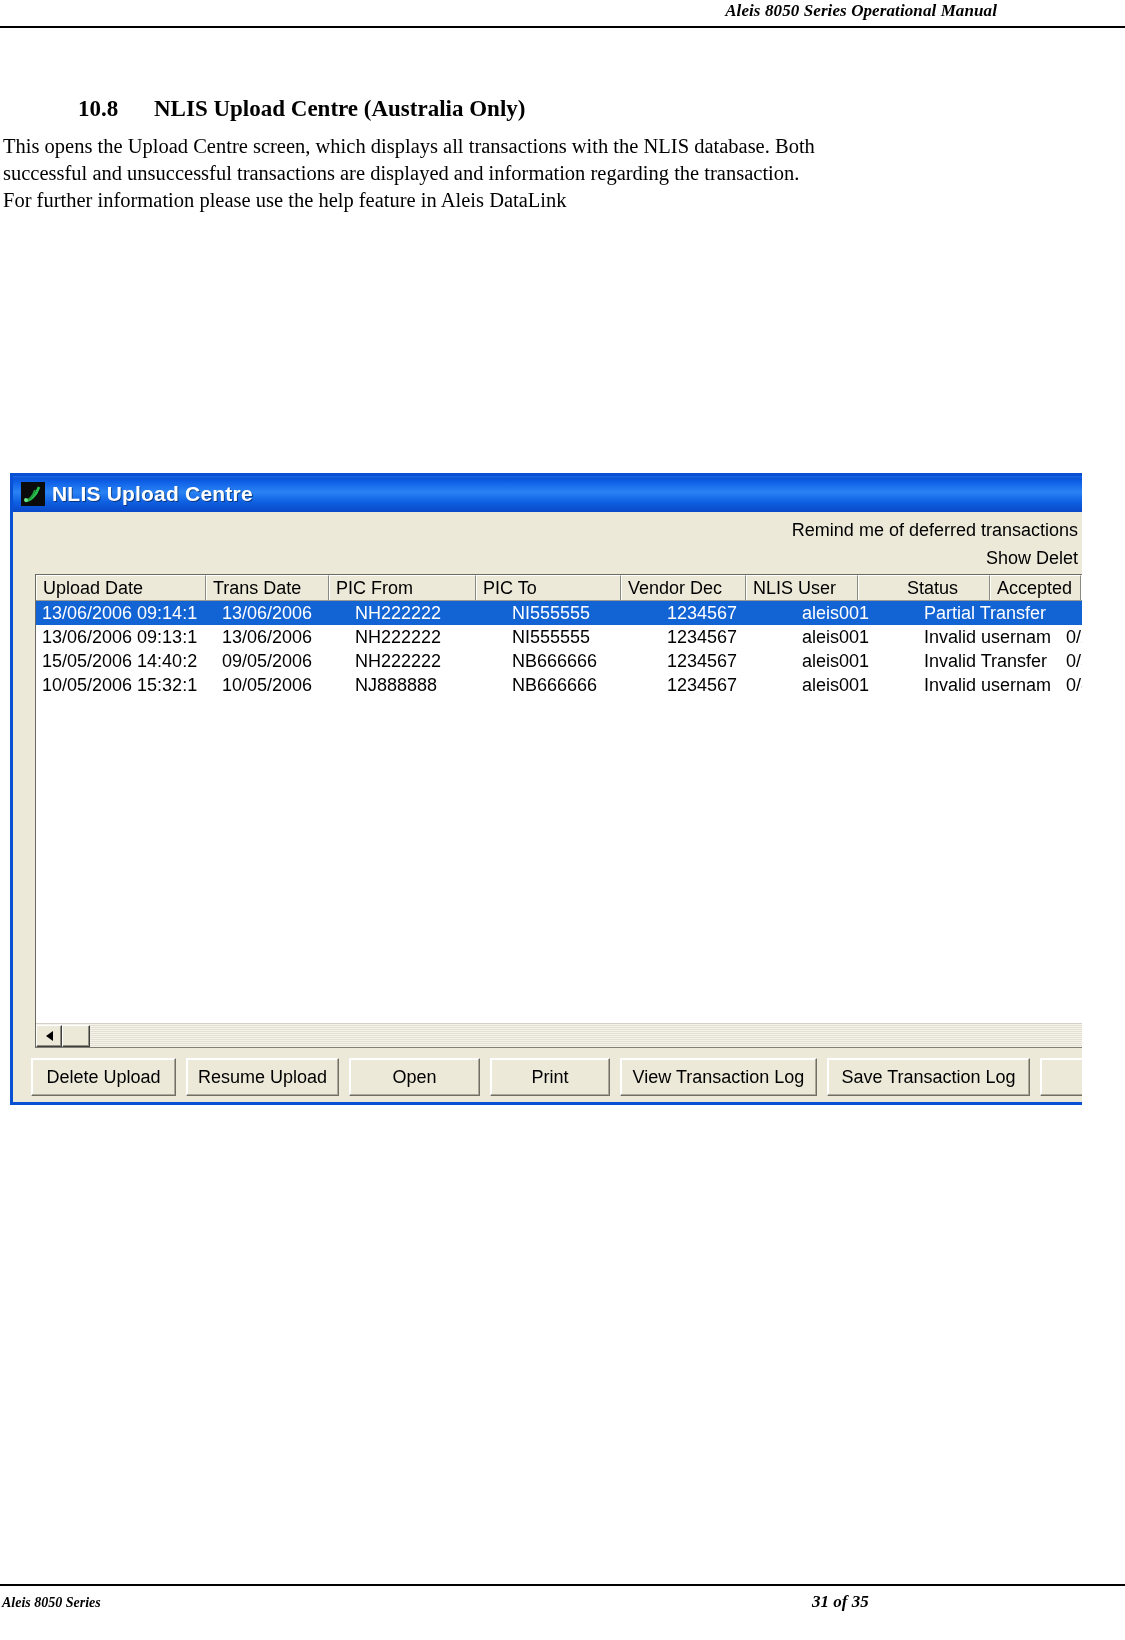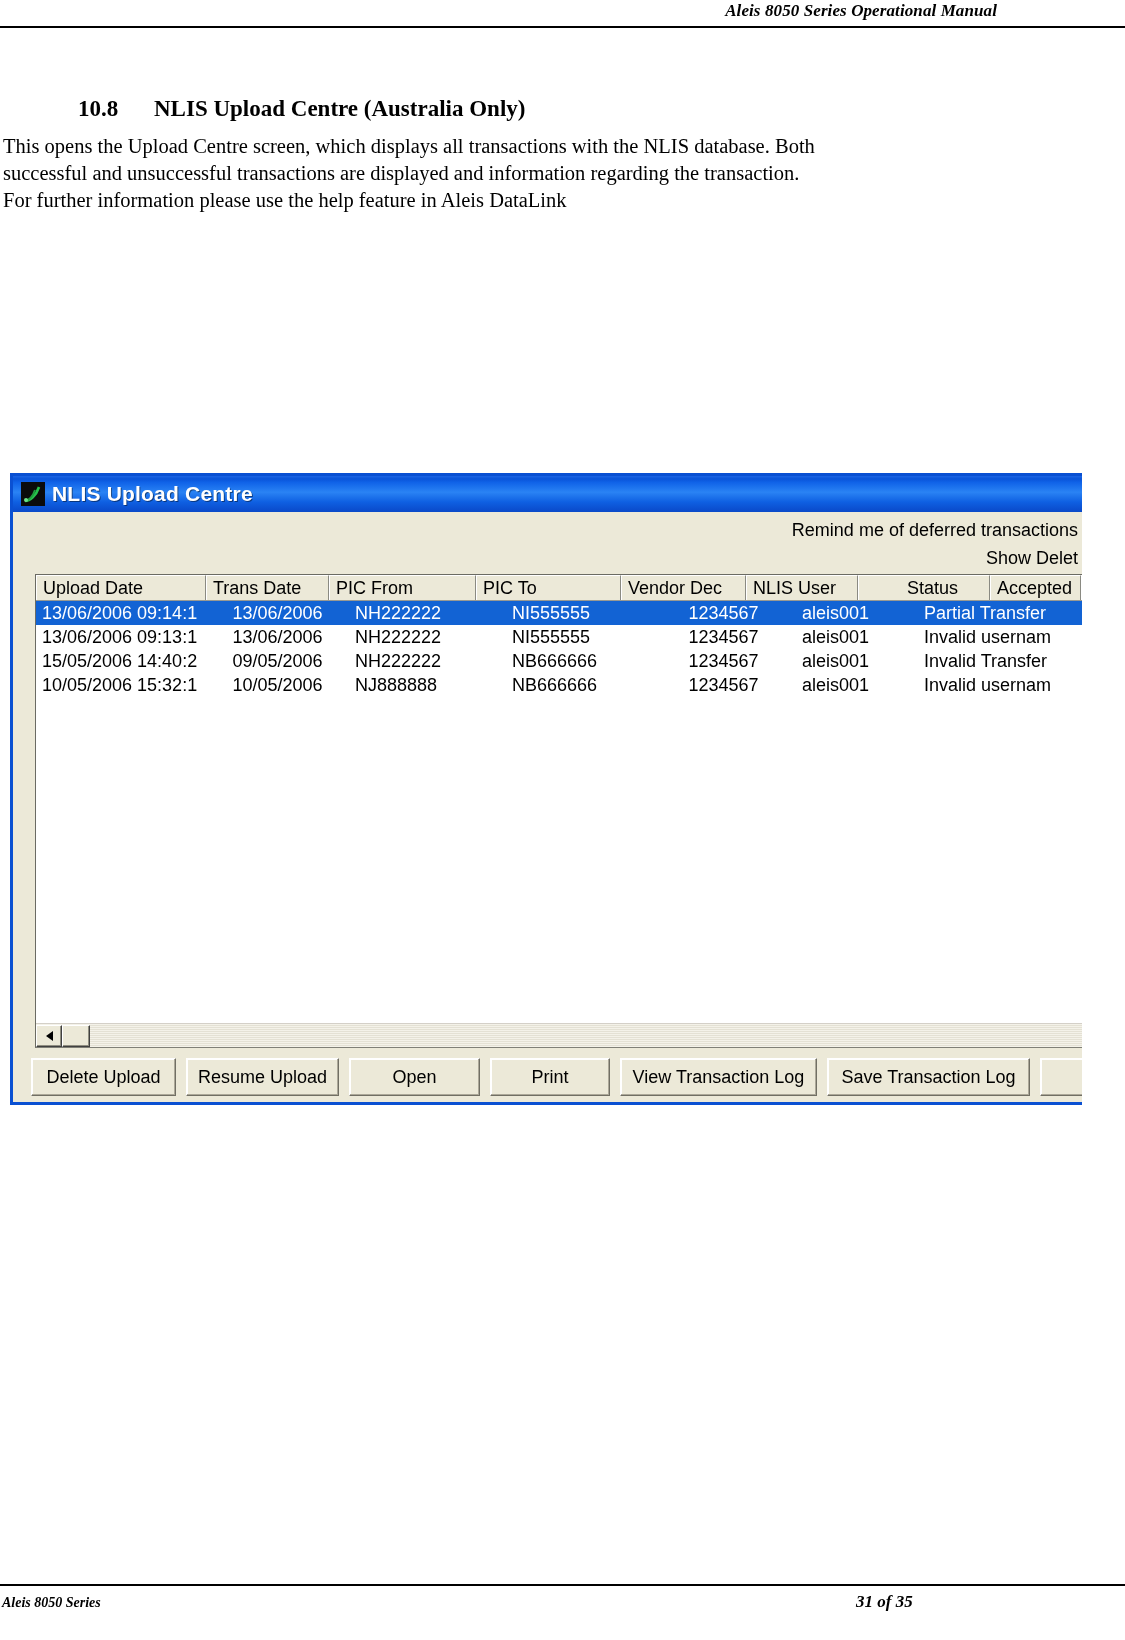--- a/index.html
+++ b/index.html
@@ -188,21 +188,21 @@
     white-space: nowrap;
     gap: 10px;
   }
   .lv-row.selected { background: #1263d4; color: #ffffff; }
   .lv-td {
     box-sizing: border-box;
     padding: 0 6px;
     overflow: hidden;
     white-space: nowrap;
   }
-  .lv-td.num { text-align: center; }
+  .lv-td.num { text-align: left; }
 
   
   .hscroll {
     position: absolute;
     left: 0;
     bottom: 0;
     width: 100%;
     height: 24px;
     background:
       repeating-linear-gradient(0deg,  #f4f2e9 0 1px, #e4e1d4 1px 2px),
@@ -281,21 +281,21 @@
     left: 2px;
     top: 1595px;
     font-family: "Liberation Serif", serif;
     font-style: italic;
     font-weight: bold;
     font-size: 14px;
     white-space: nowrap;
   }
   .footer-right {
     position: absolute;
-    left: 856px;
+    left: 812px;
     top: 1592px;
     font-family: "Liberation Serif", serif;
     font-style: italic;
     font-weight: bold;
     font-size: 17px;
     white-space: nowrap;
   }
 </style>
 </head>
 <body>

